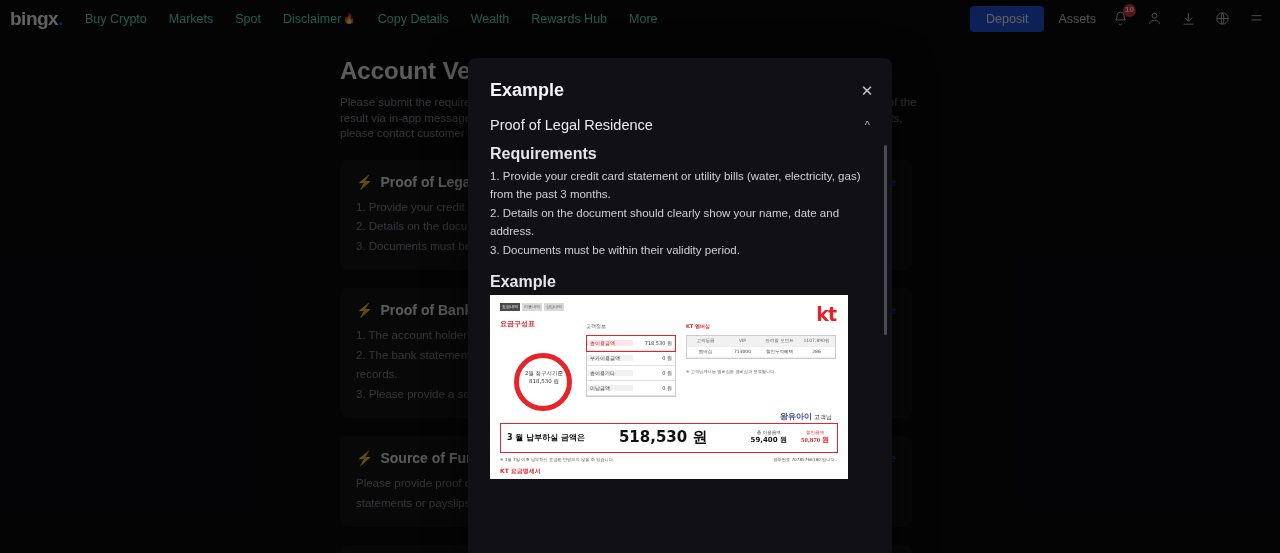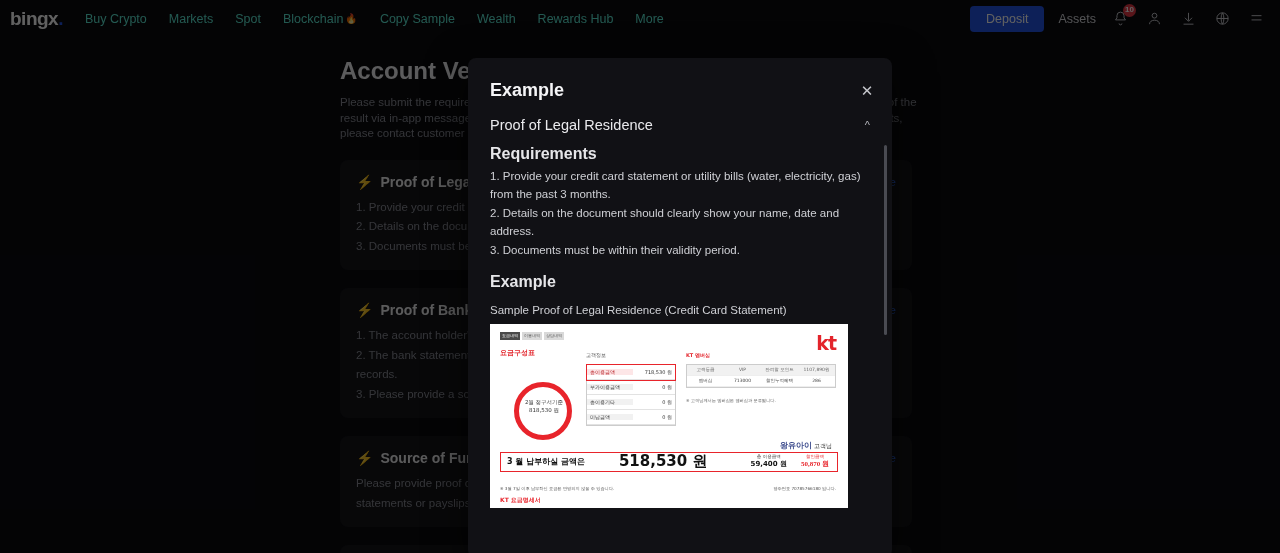--- a/index.html
+++ b/index.html
@@ -190,21 +190,21 @@
     position: absolute; left: 196px; top: 74px; font-size: 4.2px; color: #666;
   }
   .doc .sign {
     position: absolute; right: 16px; top: 116px;
     font-size: 6px; color: #333;
   }
   .doc .sign b { font-size: 8px; margin-top: 32px; }
   .doc .sign .hand { color: #3b4a8c; }
   .doc .paybox {
     position: absolute; left: 10px; top: 128px;
-    width: 338px; height: 20px; border: 1.5px solid #e8242b;
+    width: 338px; height: 30px; border: 1.5px solid #e8242b;
     display: flex; align-items: center;
   }
   .doc .paybox .p1 { font-size: 8px; color: #111; padding-left: 6px; font-weight: bold; }
   .doc .paybox .p2 { font-size: 15px; color: #111; padding-left: 34px; font-weight: bold; }
   .doc .paybox .p3 {
     margin-left: auto; display: flex; gap: 14px; padding-right: 8px;
     text-align: center;
   }
   .doc .paybox .p3 div { font-size: 4.5px; color: #444; }
   .doc .paybox .p3 div b { display: block; font-size: 7px; color: #111; margin-top: 0; }
@@ -232,25 +232,25 @@
     <div class="navlink">
       <span>Buy Crypto</span>
     </div>
     <div class="navlink">
       <span>Markets</span>
     </div>
     <div class="navlink">
       <span>Spot</span>
     </div>
     <div class="navlink">
-      <span>Blockchain</span>
+      <span>Disclaimer</span>
       <span class="flame">🔥</span>
     </div>
     <div class="navlink">
-      <span>Copy Sample</span>
+      <span>Copy Details</span>
     </div>
     <div class="navlink">
       <span>Wealth</span>
     </div>
     <div class="navlink">
       <span>Rewards Hub</span>
     </div>
     <div class="navlink">
       <span>More</span>
     </div>
@@ -354,21 +354,20 @@
   <div class="modal-scroll">
     <div class="sec-label">Requirements</div>
     <div class="sec-text" style="white-space:pre-line">1. Provide your credit card statement or utility bills (water, electricity, gas) from the past 3 months.
 2. Details on the document should clearly show your name, date and address.
 3. Documents must be within their validity period.</div>
 
     <div class="sec-gap"></div>
 
     <div class="sec-label">Example</div>
 
-    <div class="sample-caption">Sample Proof of Legal Residence (Credit Card Statement)</div>
 
     <div class="doc">
       <div class="top-tabs">
         <span>요금내역</span>
         <span class="lt">이용내역</span>
         <span class="lt">상담내역</span>
       </div>
       <div class="kt">kt</div>
       <div class="ttl">요금구성표</div>
 

